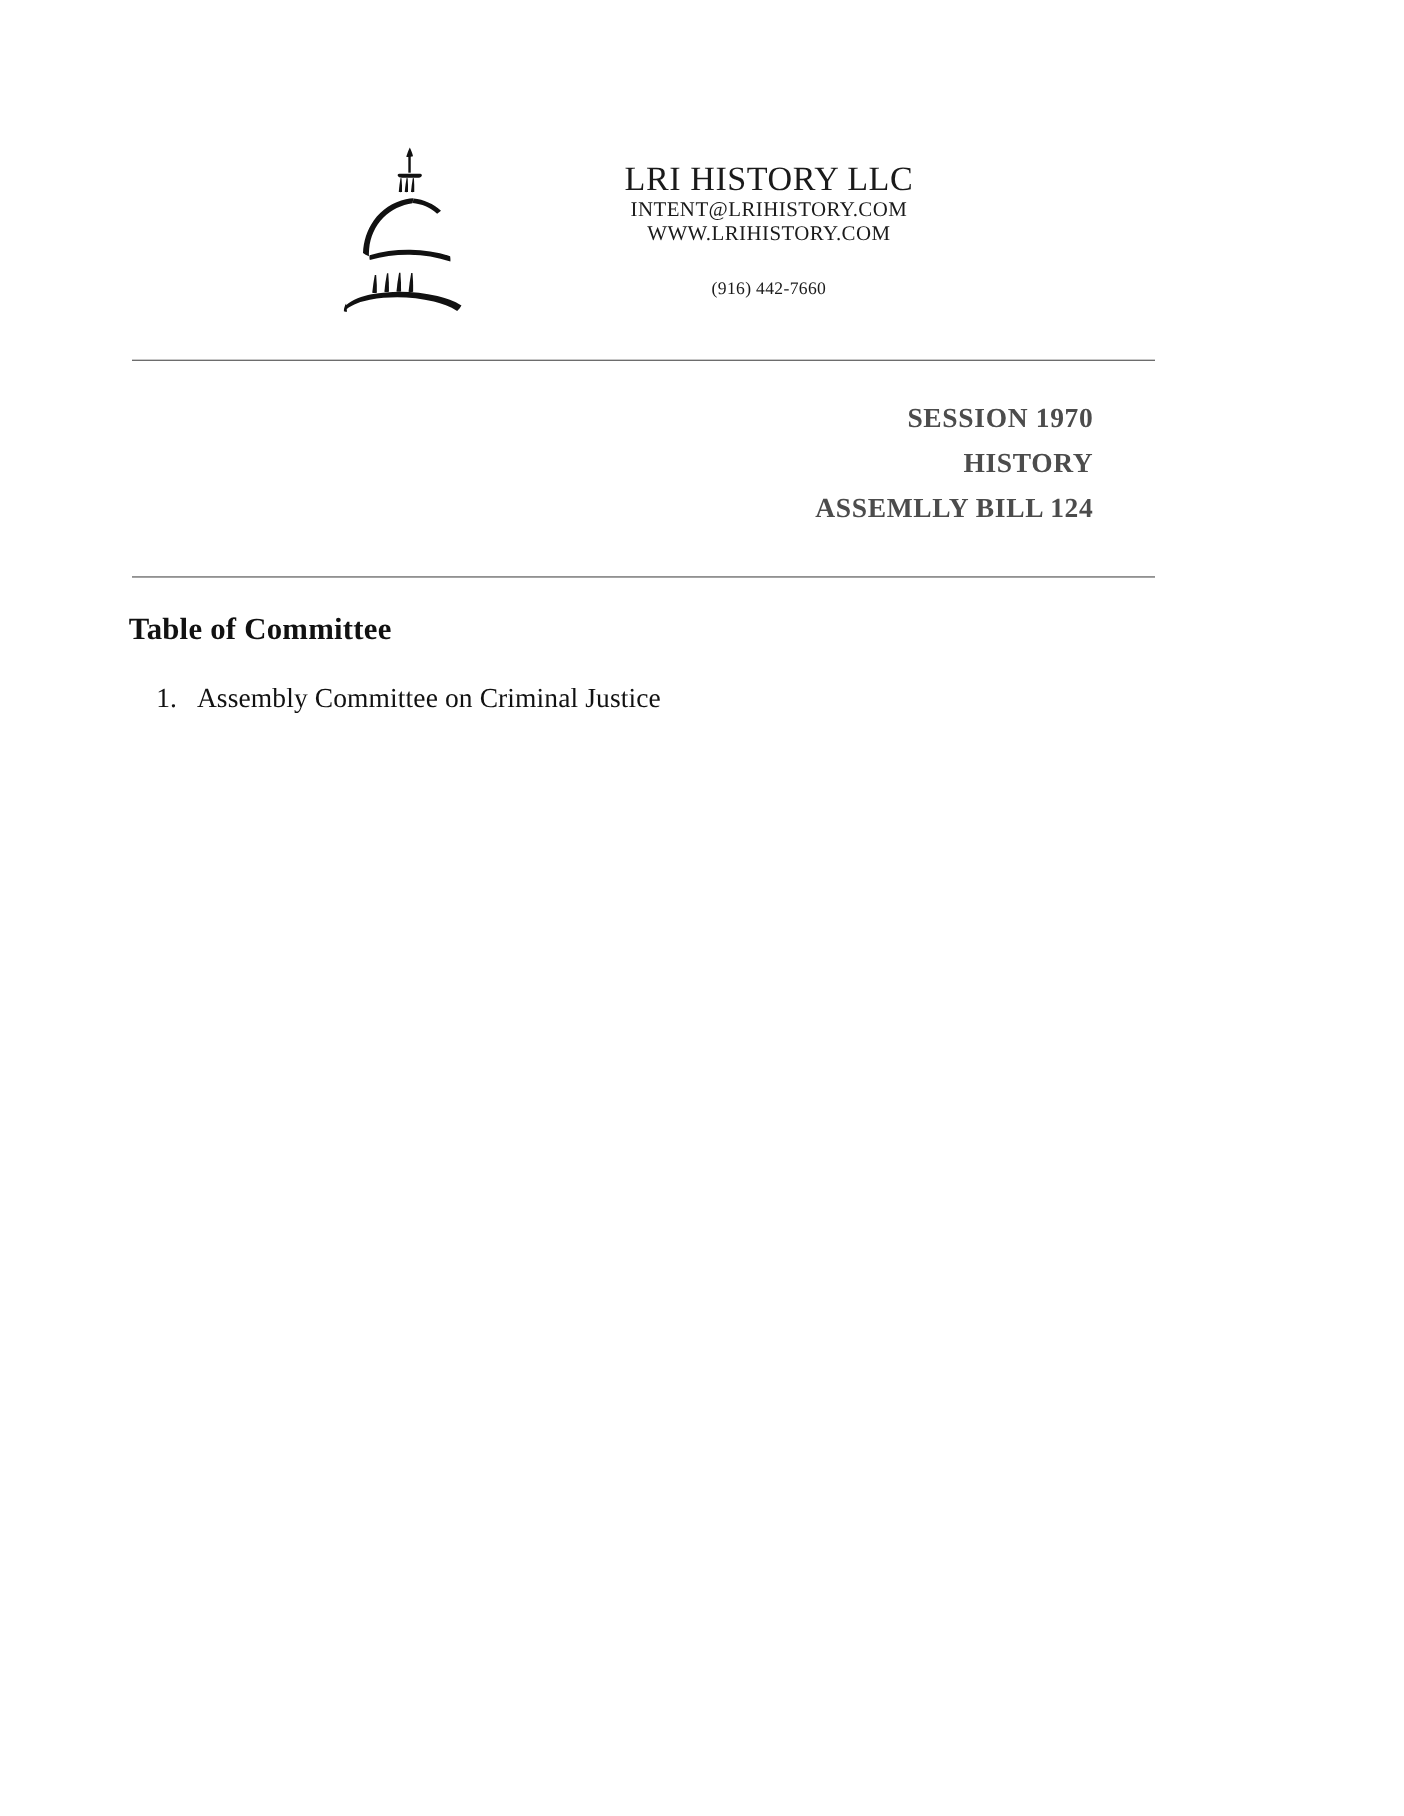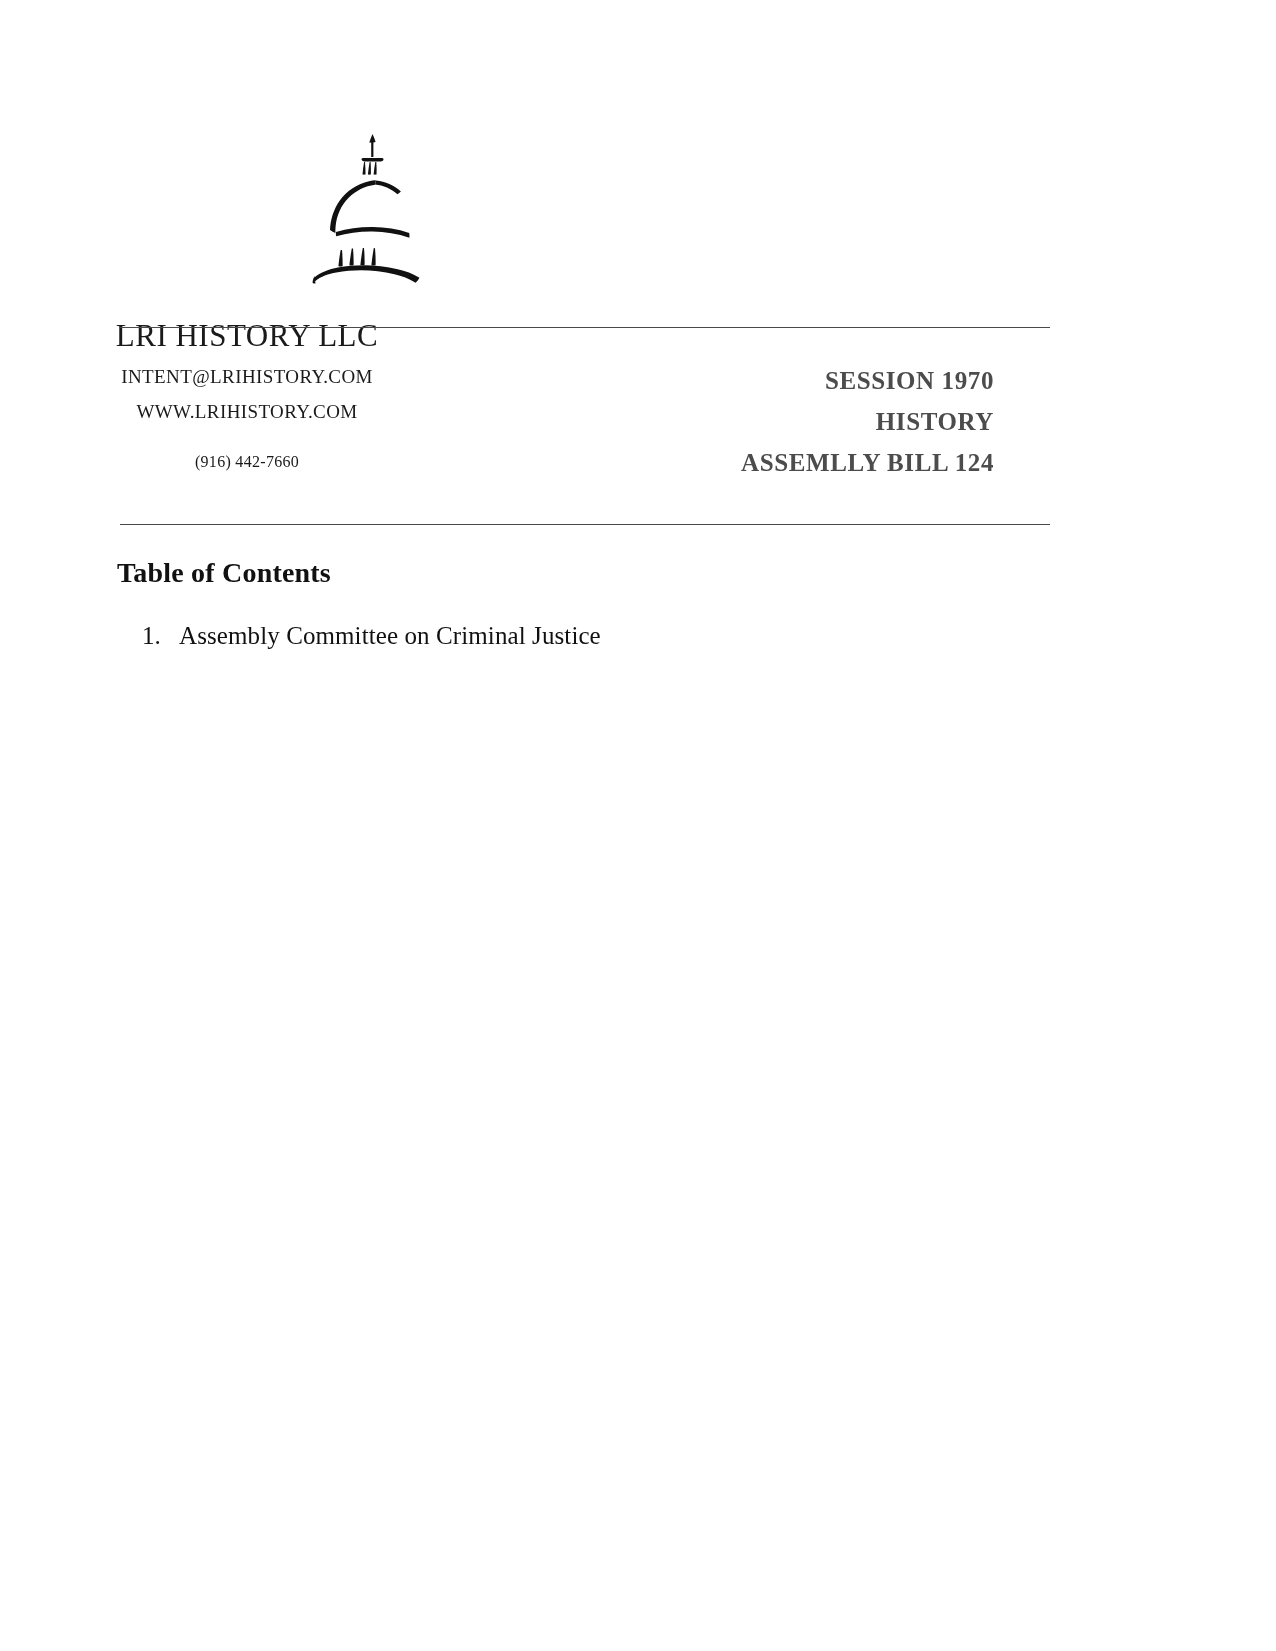--- a/index.html
+++ b/index.html
@@ -22,21 +22,21 @@
     background: #ffffff;
   }
 
   
   .letterhead {
     position: absolute;
     left: 0;
     top: 118px;
     width: 1276px;
     display: flex;
-    flex-direction: column;
+    flex-direction: row;
     align-items: flex-start;
     justify-content: flex-start;
   }
   .logo-wrap {
     width: 160px;
     margin-left: 292px;
     display: flex;
     align-items: flex-start;
     justify-content: center;
     padding-top: 8px;
@@ -56,21 +56,20 @@
     letter-spacing: 0.5px;
     color: #1a1a1a;
     line-height: 1.1;
     white-space: nowrap;
   }
   .org-line {
     font-family: "Liberation Serif", serif;
     font-size: 19px;
     letter-spacing: 0.4px;
     color: #1a1a1a;
-    margin-top: 13px;
     line-height: 1.15;
   }
   .org-phone {
     font-family: "Liberation Serif", serif;
     font-size: 16px;
     letter-spacing: 0.3px;
     color: #1a1a1a;
     margin-top: 30px;
   }
 
@@ -184,21 +183,21 @@
 
   <div class="rule rule-top"></div>
   <div class="rule rule-bottom"></div>
 
   <div class="title-block">
     <span class="title-line">SESSION  1970</span>
     <span class="title-line">HISTORY</span>
     <span class="title-line">ASSEMLLY BILL 124</span>
   </div>
 
-  <div class="toc-heading">Table of Contents</div>
+  <div class="toc-heading">Table of Committee</div>
 
   <div class="toc-list">
     <div class="toc-item">
       <span class="toc-num">1.</span>
       <span class="toc-label">Assembly Committee on Criminal Justice</span>
     </div>
   </div>
 
 </div>
 

